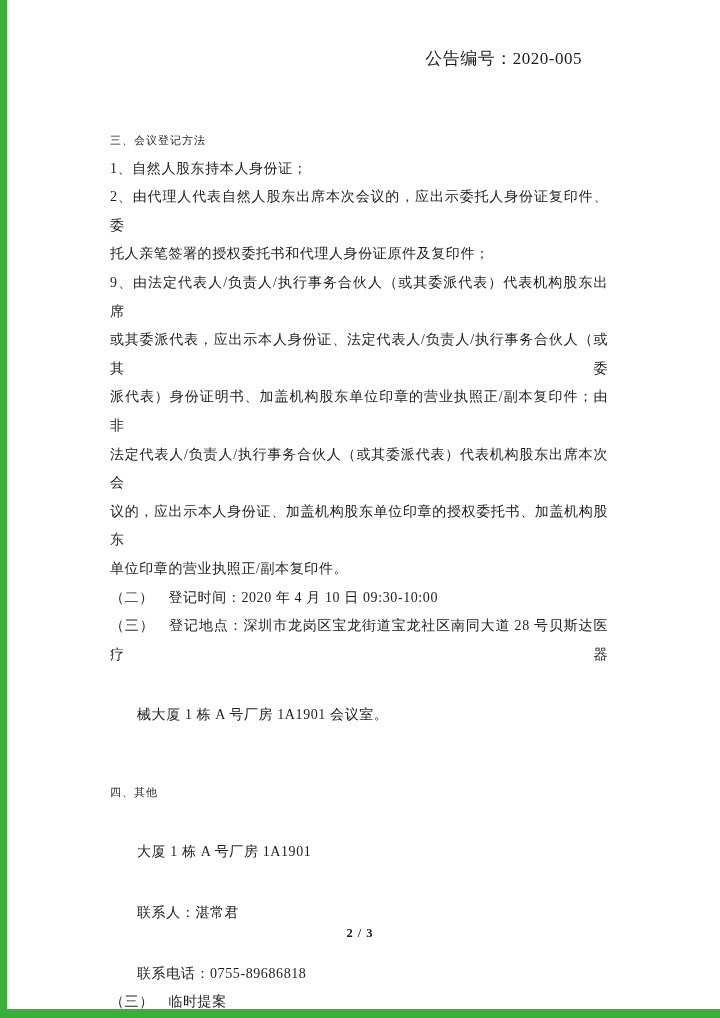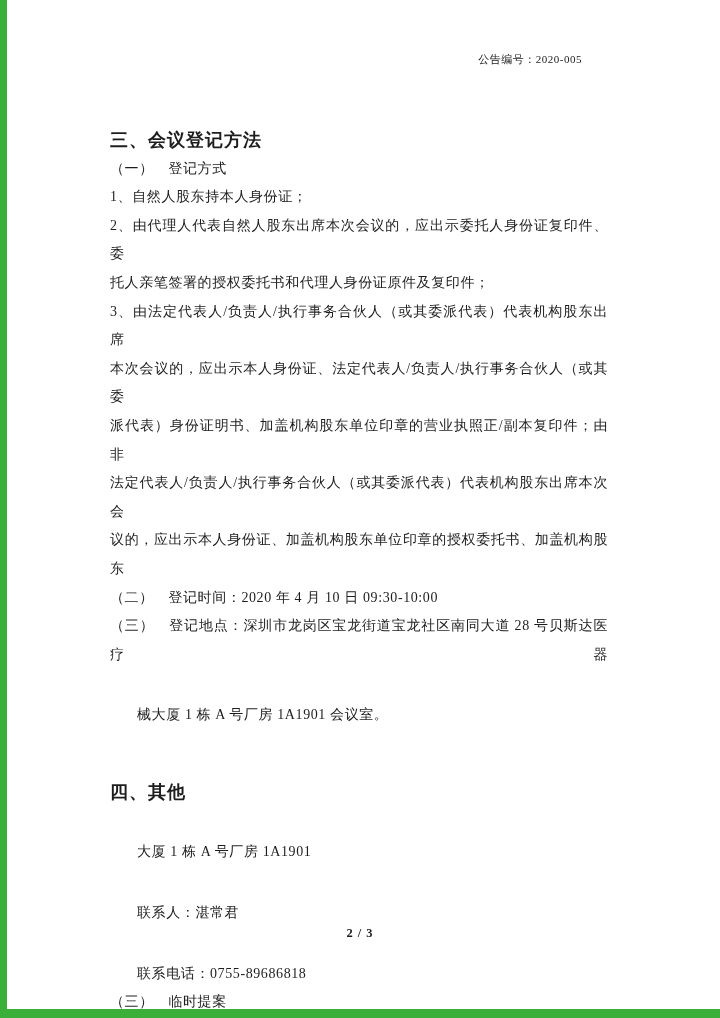--- a/index.html
+++ b/index.html
@@ -18,38 +18,38 @@
   .edge-bottom {
     position: absolute; left: 0; bottom: 0;
     width: 720px; height: 9px;
   }
   .hdr-right {
     position: absolute;
     top: 48px; left: 110px; width: 498px;
     box-sizing: border-box;
     padding-right: 26px;
     text-align: right;
-    font-size: 11px;
+    font-size: 17px;
     line-height: 22px;
     letter-spacing: 0.5px;
   }
   .content {
     position: absolute;
     top: 126px; left: 110px; width: 498px;
     font-size: 14px;
     line-height: 28.6px;
   }
   .line {
     min-height: 28.6px;
     letter-spacing: 0.6px;
   }
   .line.bold {
     font-family: "Liberation Sans", "DejaVu Sans", sans-serif;
-    font-weight: bold;
-    font-size: 18px;
+    font-weight: normal;
+    font-size: 11px;
     letter-spacing: 1px;
   }
   .line.ind { padding-left: 27px; margin-top: 32px; }
   .line.fill {
     text-align: justify;
     text-align-last: justify;
   }
   .footer-page {
     position: absolute;
     top: 926px; left: 0; width: 720px;
@@ -62,29 +62,29 @@
 </head>
 <body>
 
 <div class="edge-left" style="background: rgb(58, 175, 58);"></div>
 <div class="edge-bottom" style="background: rgb(58, 175, 58);"></div>
 
 <div class="hdr-right">公告编号：2020-005</div>
 
 <div class="content">
     <div class="line bold">三、会议登记方法</div>
-    <div class="line">（一）　登记方式</div>
     <div class="line">1、自然人股东持本人身份证；</div>
     <div class="line fill">2、由代理人代表自然人股东出席本次会议的，应出示委托人身份证复印件、委</div>
     <div class="line">托人亲笔签署的授权委托书和代理人身份证原件及复印件；</div>
-    <div class="line fill">3、由法定代表人/负责人/执行事务合伙人（或其委派代表）代表机构股东出席</div>
-    <div class="line fill">本次会议的，应出示本人身份证、法定代表人/负责人/执行事务合伙人（或其委</div>
+    <div class="line fill">9、由法定代表人/负责人/执行事务合伙人（或其委派代表）代表机构股东出席</div>
+    <div class="line fill">或其委派代表，应出示本人身份证、法定代表人/负责人/执行事务合伙人（或其委</div>
     <div class="line fill">派代表）身份证明书、加盖机构股东单位印章的营业执照正/副本复印件；由非</div>
     <div class="line fill">法定代表人/负责人/执行事务合伙人（或其委派代表）代表机构股东出席本次会</div>
     <div class="line fill">议的，应出示本人身份证、加盖机构股东单位印章的授权委托书、加盖机构股东</div>
+    <div class="line">单位印章的营业执照正/副本复印件。</div>
     <div class="line">（二）　登记时间：2020 年 4 月 10 日 09:30-10:00</div>
     <div class="line fill">（三）　登记地点：深圳市龙岗区宝龙街道宝龙社区南同大道 28 号贝斯达医疗器</div>
     <div class="line ind">械大厦 1 栋 A 号厂房 1A1901 会议室。</div>
     <div class="line bold" style="margin-top: 48px;">四、其他</div>
     <div class="line ind">大厦 1 栋 A 号厂房 1A1901</div>
     <div class="line ind">联系人：湛常君</div>
     <div class="line ind">联系电话：0755-89686818</div>
     <div class="line">（三）　临时提案</div>
     <div class="line ind fill">单独或者合计持有公司百分之三以上股份的股东，可以在股东大会召开十日</div>
   </div>

